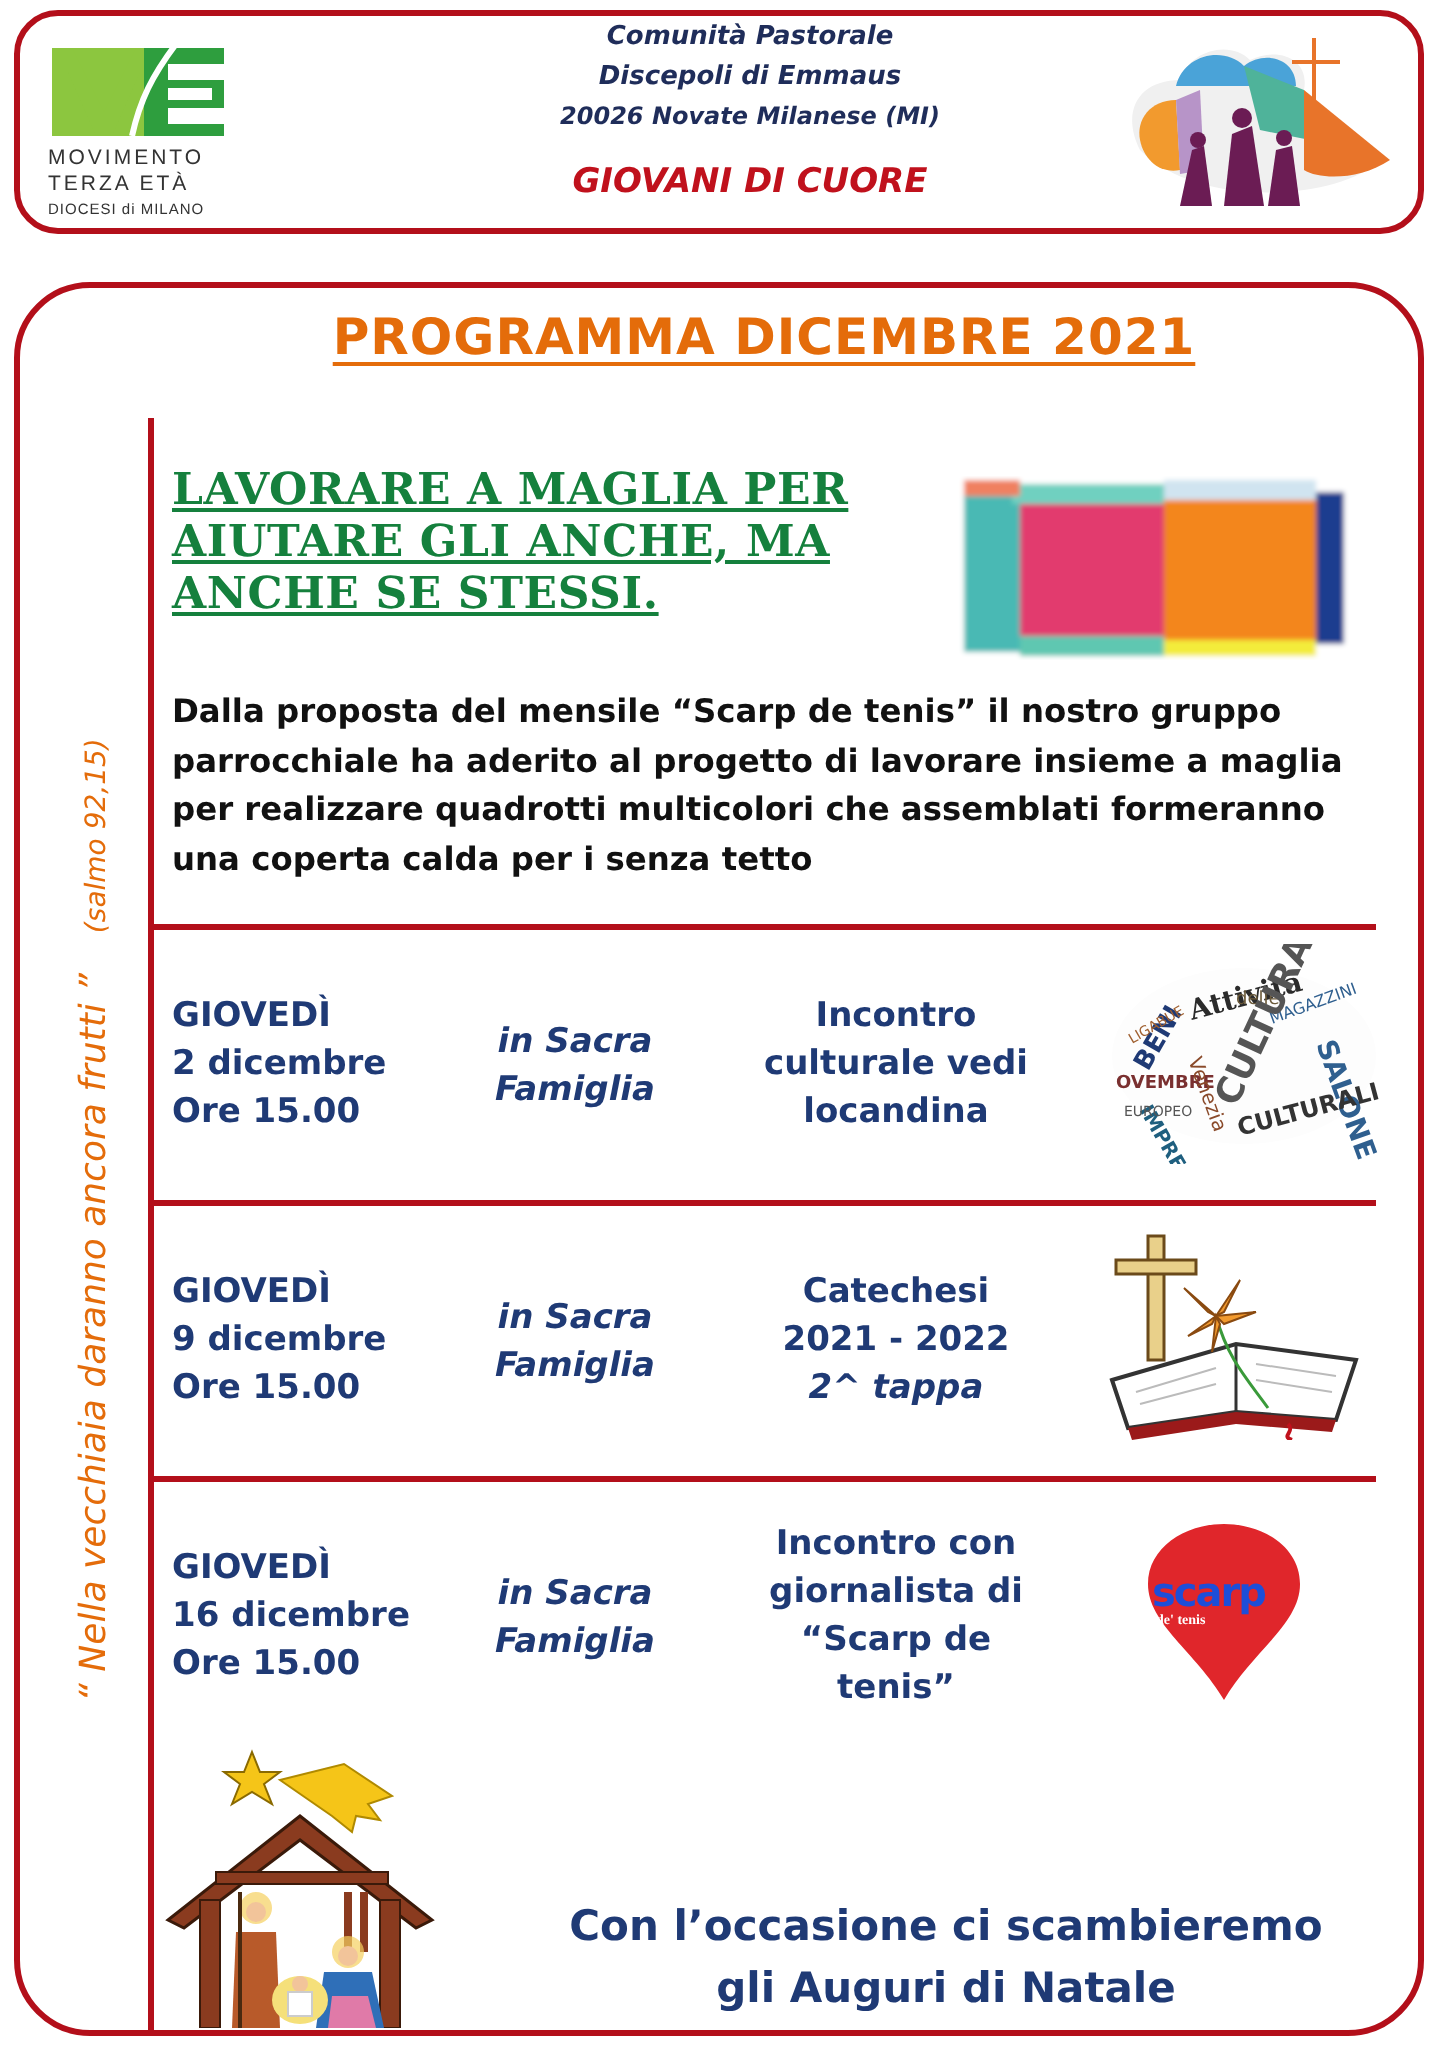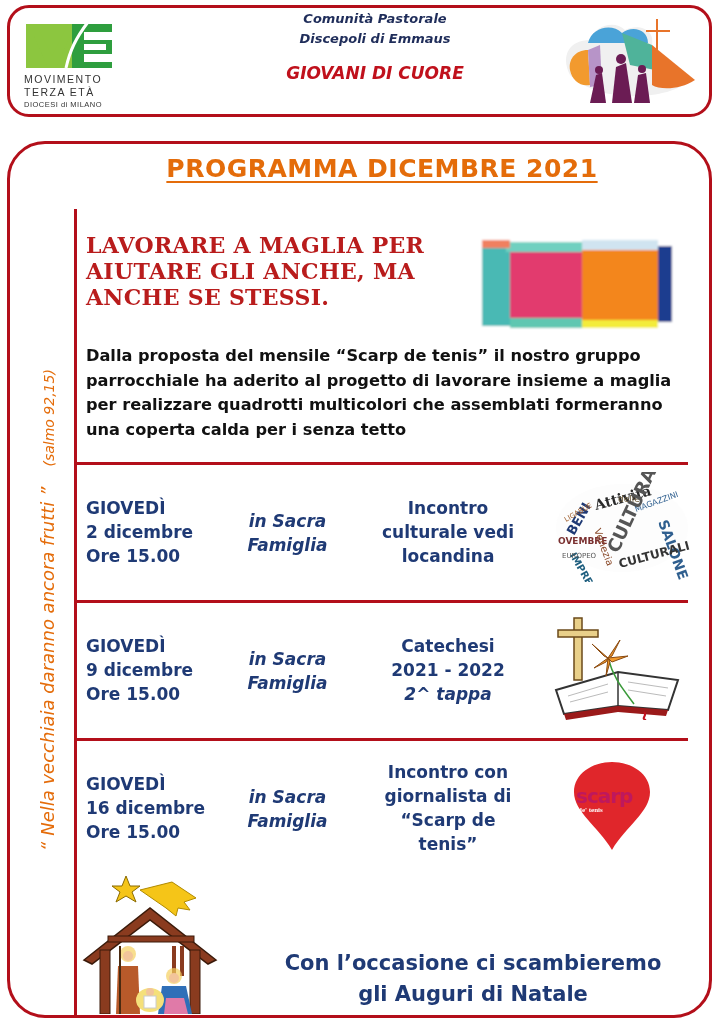--- a/index.html
+++ b/index.html
@@ -28,21 +28,21 @@
   .prog-title span { text-decoration:underline; text-decoration-thickness:2px; text-underline-offset:4px;margin-left:47px; }
 
   .vline { left:74px; top:209px; width:3px; height:806px; background:#b30f1a; }
   .hline { left:74px; width:614px; height:3px; background:#b30f1a; }
 
   .vertical-quote { left:20px; top:330px; width:54px; height:560px; }
   .vertical-quote .inner { position:absolute; left:50%; top:50%; width:560px; transform:translate(-50%,-50%) rotate(-90deg); white-space:nowrap; text-align:center; color:#e46c0a; font-style:italic; font-family:"DejaVu Sans", sans-serif; }
   .vq-main { font-size:18px; }
   .vq-ref { font-size:14px; margin-left:20px; }
 
-  .knit-title { left:86px; top:232px; width:380px; font-family:"DejaVu Serif", serif; font-weight:bold; font-size:22px; line-height:26px; color:#b91c1c; letter-spacing:0.3px; }
+  .knit-title { left:86px; top:232px; width:380px; font-family:"DejaVu Serif", serif; font-weight:bold; font-size:22px; line-height:26px; color:#15803d; letter-spacing:0.3px;text-decoration:underline; }
   .knit-img { left:476px; top:238px; width:200px; height:92px; }
   .knit-desc { left:86px; top:344px; width:600px; font-family:"DejaVu Sans", sans-serif; font-size:16.2px; line-height:24.5px; color:#111; font-weight:bold; }
 
   .event-col { position:absolute; color:#1f3a75; font-family:"DejaVu Sans", sans-serif; font-weight:bold; }
   .ev-date { left:86px; font-size:17px; line-height:24px; }
   .ev-place { left:230px; width:115px; text-align:center; font-size:17px; line-height:24px; font-style:italic; }
   .ev-desc { left:378px; width:140px; text-align:center; font-size:17px; line-height:24px; }
   .ev-desc .it { font-style:italic; }
   .ev-img { position:absolute; left:548px; width:142px; height:110px; }
 
@@ -66,20 +66,21 @@
     <path d="M40 48 C44 30, 50 18, 62 2" stroke="#fff" stroke-width="3" fill="none"></path>
   </svg>
   <div class="mte-l1">MOVIMENTO</div>
   <div class="mte-l2">TERZA ETÀ</div>
   <div class="mte-l3">DIOCESI di MILANO</div>
 </div>
 
 <div class="abs hdr-center">
   <div class="hdr-l1">Comunità Pastorale</div>
   <div class="hdr-l2">Discepoli di Emmaus</div>
+  <div class="hdr-l3">20026 Novate Milanese (MI)</div>
   <div class="hdr-l4">GIOVANI DI CUORE</div>
 </div>
 
 <svg class="abs emmaus-logo" viewBox="0 0 140 92">
   <path d="M10 60 C0 40, 10 25, 30 25 C35 10, 55 5, 65 15 C80 8, 95 15, 92 30 L130 65 C110 85, 40 90, 10 60 Z" fill="#f0f0f0"></path>
   <path d="M28 28 C32 12, 52 8, 62 18 C72 10, 88 14, 88 28 Z" fill="#4aa3d8"></path>
   <path d="M62 18 L92 30 L95 55 L70 50 Z" fill="#4fb39a"></path>
   <path d="M92 30 L135 65 C120 75, 100 75, 92 70 Z" fill="#e8742a"></path>
   <path d="M10 55 C8 45, 15 35, 28 35 L30 70 C20 72, 12 65, 10 55 Z" fill="#f29a2e"></path>
   <path d="M28 35 L40 30 L42 70 L30 72 Z" fill="#b794c8"></path>
@@ -211,21 +212,21 @@
 <div class="event-col ev-desc" style="top:760px;">
   <div>Incontro con</div>
   <div>giornalista di</div>
   <div>“Scarp de</div>
   <div>tenis”</div>
 </div>
 <div class="ev-img" style="top:750px;">
   <svg viewBox="0 0 142 110" width="142" height="110" style="position:absolute;left:0;top:0;">
     <path d="M64 100 C50 76, 26 62, 26 42 C26 24, 44 12, 64 12 C84 12, 102 24, 102 42 C102 62, 78 76, 64 100 Z" fill="#e0262b"></path>
   </svg>
-  <div style="position:absolute;left:28px;top:36px;width:55px;text-align:center;color:#be185d;font-weight:bold;font-family:'DejaVu Sans',sans-serif;font-size:20px;letter-spacing:-1px;line-height:20px;">scarp</div>
+  <div style="position:absolute;left:28px;top:36px;width:55px;text-align:center;color:#1d4ed8;font-weight:bold;font-family:'DejaVu Sans',sans-serif;font-size:20px;letter-spacing:-1px;line-height:20px;">scarp</div>
   <div style="position:absolute;left:30px;top:56px;width:50px;color:#fff;font-weight:bold;font-family:Liberation Serif, serif;font-size:7px;">de' tenis</div>
 </div>
 
 <svg class="abs nativity" viewBox="0 0 150 140">
   <path d="M60 16 L92 8 L116 24 L104 28 L110 36 L98 34 L96 42 L86 34 Z" fill="#f5c518" stroke="#b08a00" stroke-width="1"></path>
   <polygon points="46,2 50,12 60,12 52,18 56,28 46,22 36,28 40,18 32,12 42,12" fill="#f5c518" stroke="#8a6a00" stroke-width="1"></polygon>
   <path d="M4 86 L70 34 L136 86 L128 90 L70 46 L12 90 Z" fill="#8a3b1f" stroke="#3a1a0a" stroke-width="1.5"></path>
   <rect x="20" y="76" width="10" height="64" fill="#8a3b1f" stroke="#3a1a0a" stroke-width="1"></rect>
   <rect x="110" y="76" width="10" height="64" fill="#8a3b1f" stroke="#3a1a0a" stroke-width="1"></rect>
   <rect x="28" y="62" width="86" height="6" fill="#8a3b1f" stroke="#3a1a0a" stroke-width="1"></rect>

